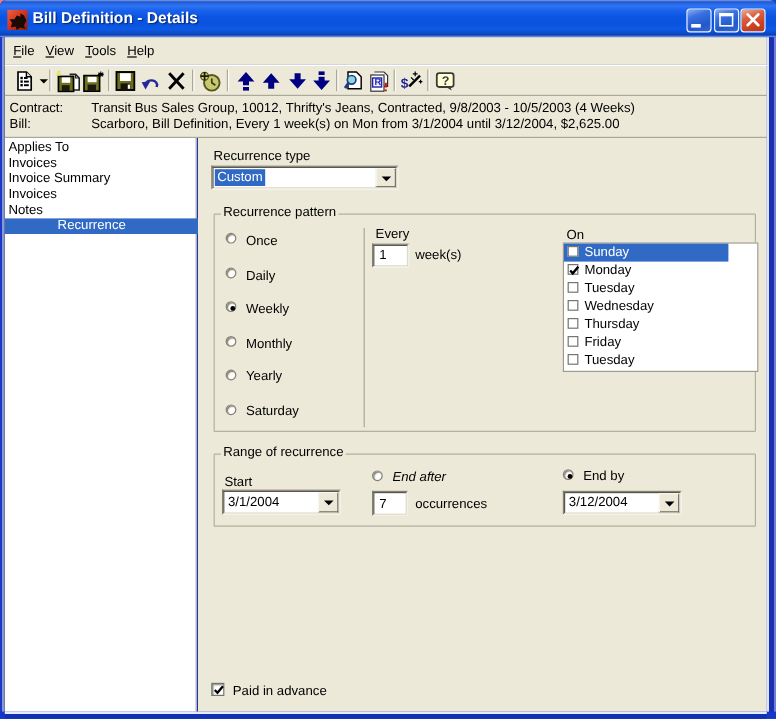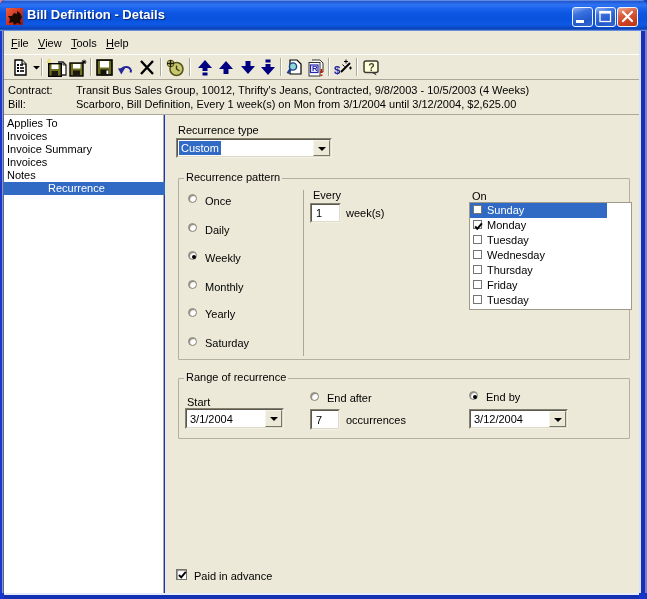--- a/index.html
+++ b/index.html
@@ -306,21 +306,21 @@
     <div class="grplabel" style="left:19px; top:256px;">Range of recurrence</div>
 
     <div class="lbl" style="left:22px; top:281px;">Start</div>
     <div class="field" style="left:20px; top:293px; width:99px; height:21px;">
       <div class="inner"></div>
       <div style="position:absolute; left:4px; top:4px;">3/1/2004</div>
       <div class="dropbtn"></div>
     </div>
 
     <div class="radio" style="left:145px; top:277px;"></div>
-      <div class="lbl" style="left:162px; top:277px;">End after</div>
+      <div class="lbl" style="left:162px; top:277px;font-style:italic;">End after</div>
     <div class="field" style="left:145px; top:294px; width:30px; height:21px;">
         <div class="inner"></div>
       <div style="position:absolute; left:5px; top:4px;">7</div>
       </div>
     <div class="lbl" style="left:181px; top:299px;">occurrences</div>
 
     <div class="radio on" style="left:304px; top:276px;"></div>
       <div class="lbl" style="left:321px; top:276px;">End by</div>
     <div class="field" style="left:304px; top:294px; width:99px; height:20px;">
       <div class="inner"></div>

